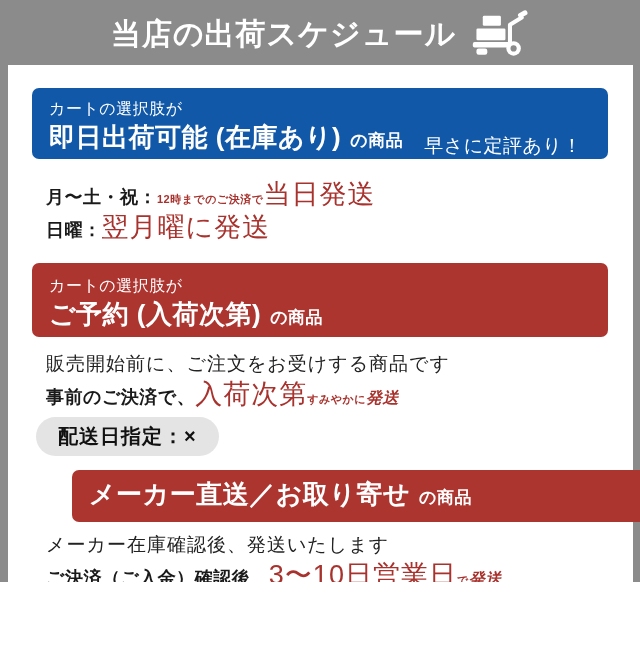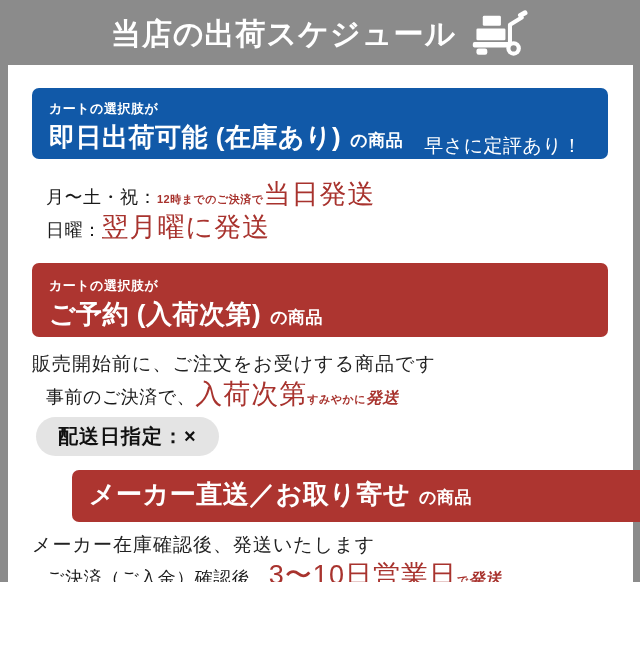--- a/index.html
+++ b/index.html
@@ -31,37 +31,37 @@
     position:absolute;left:8px;top:65px;width:625px;height:589px;
     background:#ffffff;
   }
   .banner{
     position:absolute;left:24px;width:576px;
     border-radius:7px;color:#fff;box-sizing:border-box;
     padding:9px 0 0 17px;
   }
   .banner.blue{background:var(--blue);}
   .banner.red{background:var(--banner-red);}
-  .b-line1{font-size:13px;font-weight:700;line-height:23px;letter-spacing:0.5px;}
+  .b-line1{font-size:16px;font-weight:400;line-height:23px;letter-spacing:0.5px;}
   .b-line2{font-size:26px;font-weight:800;line-height:34px;letter-spacing:0.5px;white-space:nowrap;}
   .b-suffix{font-size:17px;font-weight:700;margin-left:9px;letter-spacing:0.5px;}
   .b-note{
     position:absolute;right:26px;top:50%;transform:translateY(-50%);
     font-size:19px;font-weight:400;letter-spacing:0.5px;margin-top:22px;
   }
   .banner.single{display:flex;align-items:center;padding:0 0 0 17px;margin-left:40px;}
   .textrow{
     position:absolute;left:38px;white-space:nowrap;
   }
-  .label-b{font-size:18px;font-weight:400;color:var(--ink);letter-spacing:0.5px;}
+  .label-b{font-size:18px;font-weight:700;color:var(--ink);letter-spacing:0.5px;}
   .red-mid{font-size:11px;font-weight:700;color:var(--text-red);letter-spacing:0.5px;}
   .red-big{font-size:27px;font-weight:400;color:var(--text-red);letter-spacing:1px;}
   .red-tail{font-size:16px;font-weight:800;color:var(--text-red);letter-spacing:0.5px;font-style:italic;}
   .desc{
-    position:absolute;left:24px;
+    position:absolute;left:38px;
     font-size:19px;font-weight:400;color:#222;letter-spacing:1px;white-space:nowrap;
   }
   .pill{
     position:absolute;left:28px;
     display:inline-flex;align-items:center;
     background:var(--pill-gray);border-radius:20px;
     padding:6px 22px;
     font-size:20px;font-weight:800;color:#111;letter-spacing:1px;white-space:nowrap;
   }
 </style>

